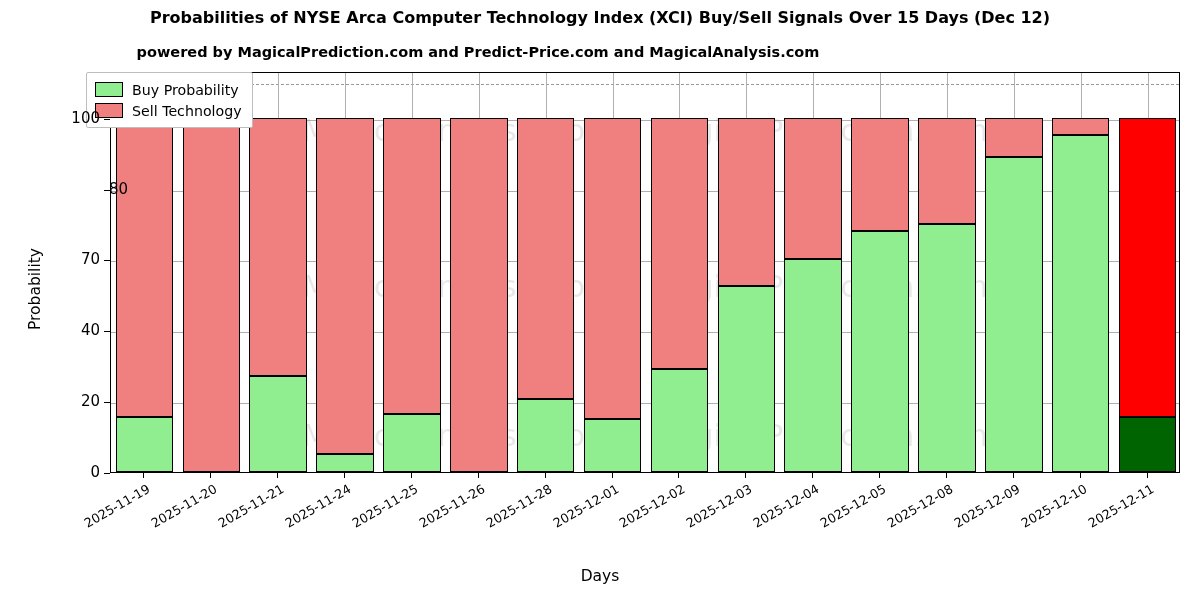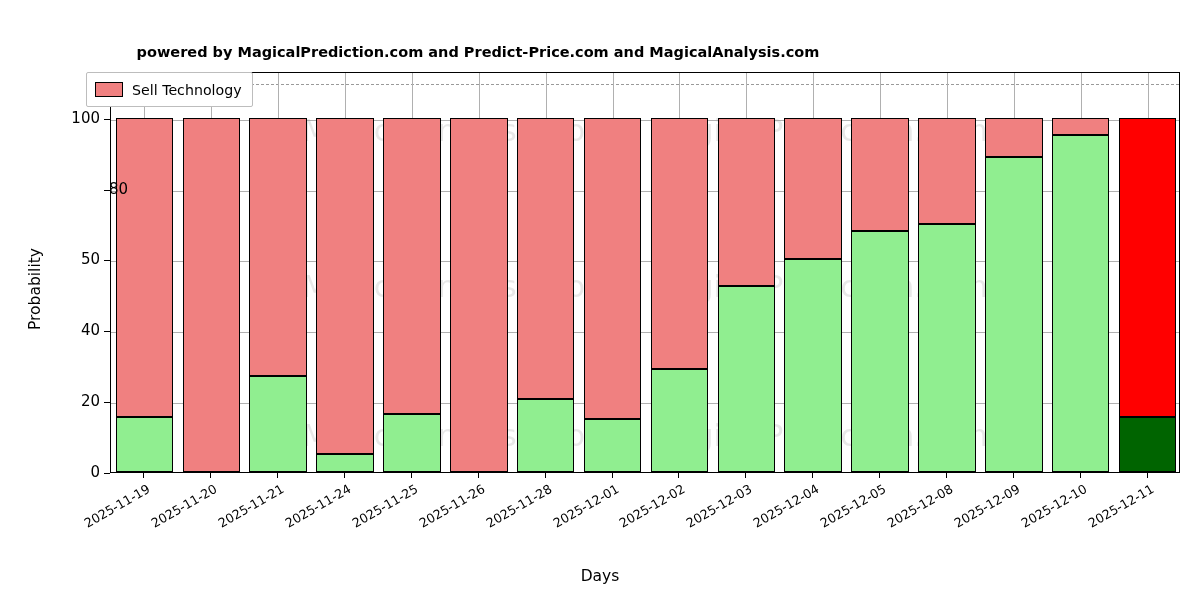--- a/index.html
+++ b/index.html
@@ -86,20 +86,21 @@
     background:#ffff33;border:1.5px solid #b8a400;
     padding:3px 10px 5px 10px;text-align:center;line-height:1.12;
   }
   .today-box div{font-size:14.5px;color:#000;white-space:nowrap;}
 </style>
 </head>
 <body>
 
 <div id="chart-root">
 
+  <div class="title">Probabilities of NYSE Arca Computer Technology Index (XCI) Buy/Sell Signals Over 15 Days (Dec 12)</div>
   <div class="subtitle">powered by MagicalPrediction.com and Predict-Price.com and MagicalAnalysis.com</div>
 
   <div class="ylabel" style="left:26px;top:330px;">Probability</div>
 
   <div id="y-axis"></div>
   <div id="x-axis"></div>
 
   <div class="plot">
     <div class="plot-inner" id="plot-inner">
         <div class="gridline" style="top: 330.152px;"></div>
@@ -188,20 +189,24 @@
         <div class="bar" style="left: 1007.81px; width: 57.5125px; height: 401px;">
           <div class="seg" style="top: 46.7597px; height: 299.333px; background: rgb(255, 0, 0);"></div>
           <div class="seg" style="top: 346.093px; height: 54.9072px; background: rgb(0, 100, 0);"></div>
         </div>
       </div>
   </div>
 
   <div class="xlabel" style="top:567px;">Days</div>
 
   <div class="legend">
+    <div class="legend-row">
+      <span class="swatch" id="sw0" style="background: rgb(144, 238, 144);"></span>
+      <span class="legend-text">Buy Probability</span>
+    </div>
     <div class="legend-row">
       <span class="swatch" id="sw1" style="background: rgb(240, 128, 128);"></span>
       <span class="legend-text">Sell Technology</span>
     </div>
   </div>
 
 
 <div class="xtickmark" style="left: 143.438px; top: 473px;"></div>
     <div class="xtick" style="left: 57.4375px; width: 88px; top: 481px;">2025-11-19</div>
     <div class="xtickmark" style="left: 210.312px; top: 473px;"></div>
@@ -233,19 +238,19 @@
     <div class="xtickmark" style="left: 1079.69px; top: 473px;"></div>
     <div class="xtick" style="left: 993.688px; width: 88px; top: 481px;">2025-12-10</div>
     <div class="xtickmark" style="left: 1146.56px; top: 473px;"></div>
     <div class="xtick" style="left: 1060.56px; width: 88px; top: 481px;">2025-12-11</div>
     <div class="ytick" style="top: 463px; right: 1100px;">0</div>
     <div class="ytickmark" style="left: 104px; top: 473px;"></div>
     <div class="ytick" style="top: 392.152px; right: 1100px;">20</div>
     <div class="ytickmark" style="left: 104px; top: 402.152px;"></div>
     <div class="ytick" style="top: 321.304px; right: 1100px;">40</div>
     <div class="ytickmark" style="left: 104px; top: 331.304px;"></div>
-    <div class="ytick" style="top: 250.456px; right: 1100px;">50</div>
+    <div class="ytick" style="top: 250.456px; right: 1100px;">70</div>
     <div class="ytickmark" style="left: 104px; top: 260.456px;"></div>
     <div class="ytick" style="top: 179.608px; right: 1072px; text-align: right;">80</div>
     <div class="ytickmark" style="left: 104px; top: 189.608px;"></div>
     <div class="ytick" style="top: 108.76px; right: 1100px;">100</div>
     <div class="ytickmark" style="left: 104px; top: 118.76px;"></div>
   </div>
 
 </body></html>

